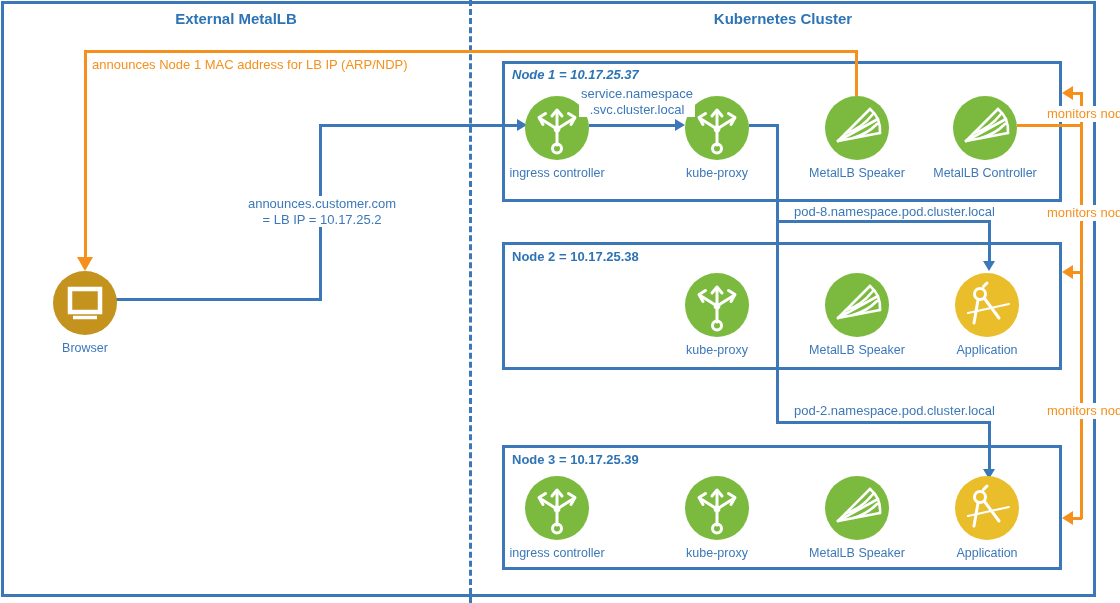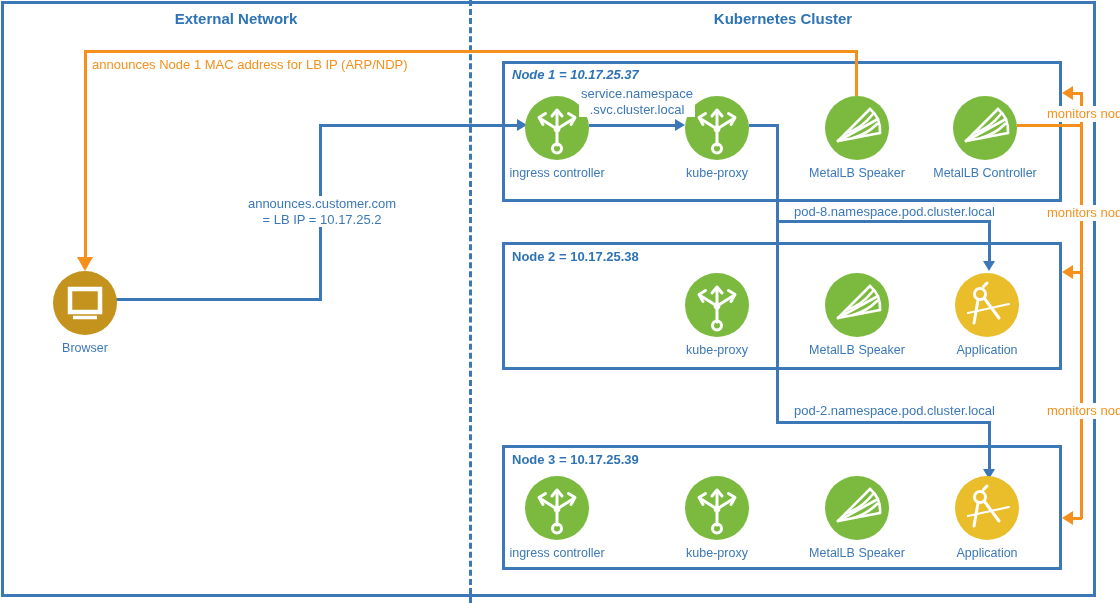--- a/index.html
+++ b/index.html
@@ -76,21 +76,21 @@
       </symbol>
       <symbol id="sym-monitor" viewBox="0 0 64 64">
         <rect x="17" y="18" width="30" height="23" stroke="#fff" stroke-width="4.5" fill="none"></rect>
         <line x1="20" y1="46.5" x2="44" y2="46.5" stroke="#fff" stroke-width="3.5"></line>
       </symbol>
     </defs>
   </svg>
 
   <div class="outer-box"></div>
   <div class="divider"></div>
-  <div class="section-title" style="left:236px;">External Network</div>
+  <div class="section-title" style="left:236px;">External MetalLB</div>
   <div class="section-title" style="left:783px;">Kubernetes Cluster</div>
 
   <div class="node-box" style="left:502px;top:61px;width:560px;height:141px;"></div>
   <div class="node-title" style="left:510px;top:67px;font-style:italic;">Node 1 = 10.17.25.37</div>
   <div class="node-box" style="left:502px;top:242px;width:560px;height:128px;"></div>
   <div class="node-title" style="left:510px;top:249px;">Node 2 = 10.17.25.38</div>
   <div class="node-box" style="left:502px;top:445px;width:560px;height:125px;"></div>
   <div class="node-title" style="left:510px;top:452px;">Node 3 = 10.17.25.39</div>
 
   <div class="ln blue" style="left:113px;top:298px;width:208px;height:3px;"></div>

